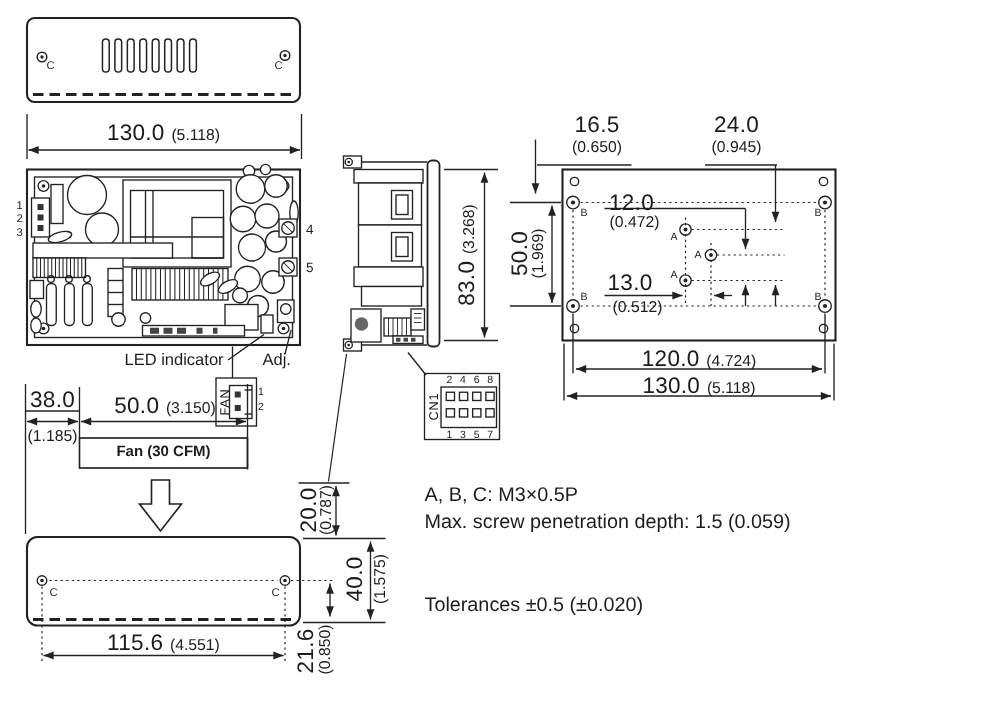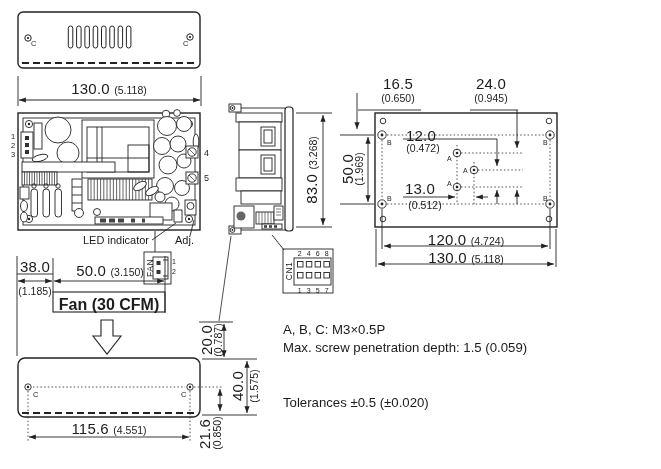--- a/index.html
+++ b/index.html
@@ -10,21 +10,21 @@
   .mm{font-size:15px;letter-spacing:.2px;}
   .in{font-size:10.5px;}
   .cx{transform:translateX(-50%);}
   .rot{transform:translate(-50%,-50%) rotate(-90deg);transform-origin:center;}
   .tiny{font-size:7.5px;}
   .pin{font-size:7px;}
   .small{font-size:9px;}
   .callout{font-size:11px;}
   .conn{font-size:8.5px;letter-spacing:.5px;}
   .note{font-size:13.2px;}
-  .fanbox{font-size:16px;font-weight:bold;}
+  .fanbox{font-size:10px;font-weight:bold;}
   .pins-spread{letter-spacing:1.6px;}
 </style>
 </head>
 <body>
 
 <div id="canvas">
 
 <svg class="art" width="661" height="469" viewBox="0 0 661 469" fill="none" stroke="#222" stroke-width="1">
   <defs>
     <marker id="ah" markerWidth="8" markerHeight="8" refX="7.2" refY="3" orient="auto-start-reverse" markerUnits="userSpaceOnUse">

